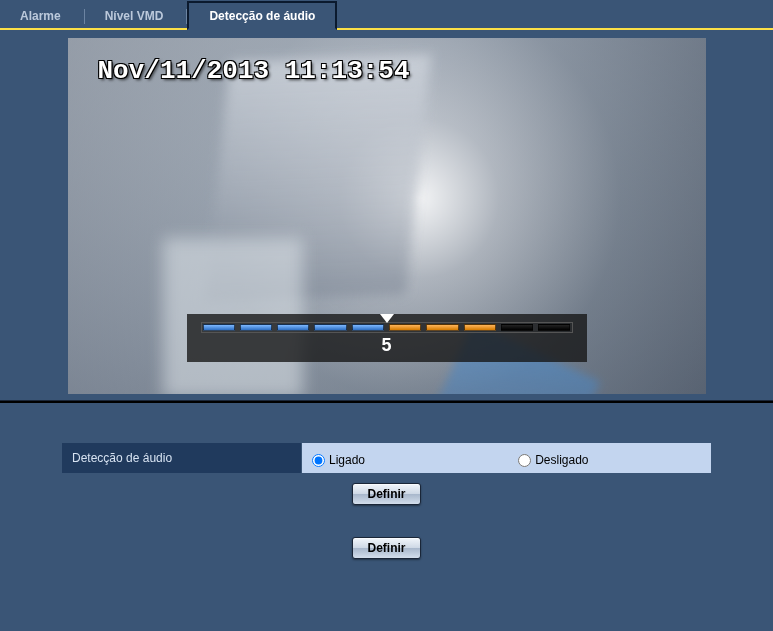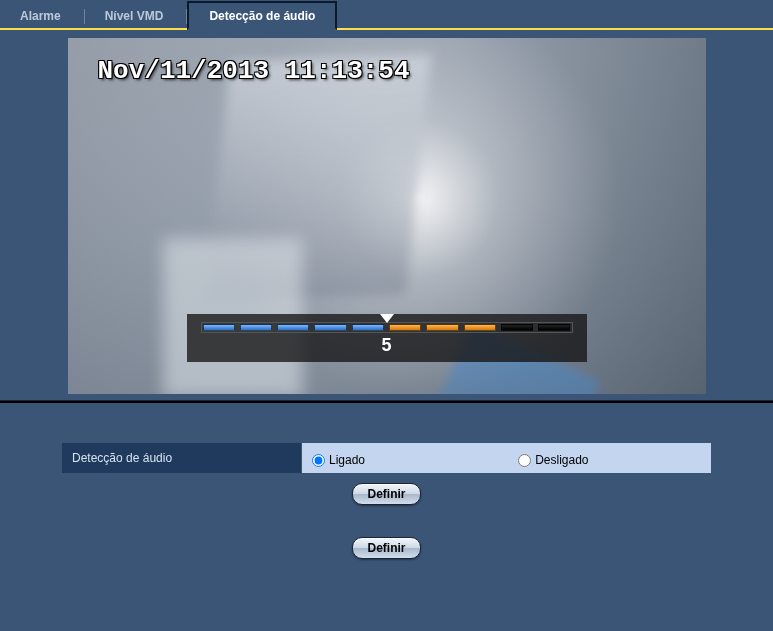--- a/index.html
+++ b/index.html
@@ -175,21 +175,21 @@
   .radio-opt:first-child { flex: 0 0 53%; }
   .radio-opt input { margin: 0; }
   .btn-row {
     display: flex;
     justify-content: center;
     margin: 10px 0 22px 0;
   }
   .btn {
     background: linear-gradient(180deg, #f2f6fb 0%, #cfd9e6 48%, #a9b8cc 52%, #d3deec 100%);
     border: 1px solid #1a2638;
-    border-radius: 10px;
+    border-radius: 3px;
     padding: 3px 14px;
     font-weight: bold;
     font-size: 12px;
     color: #000;
     cursor: pointer;
     box-shadow: 0 1px 0 rgba(255,255,255,0.6) inset, 0 1px 2px rgba(0,0,0,0.4);
   }
   .slider-wrap {
     display: flex;
     align-items: center;

